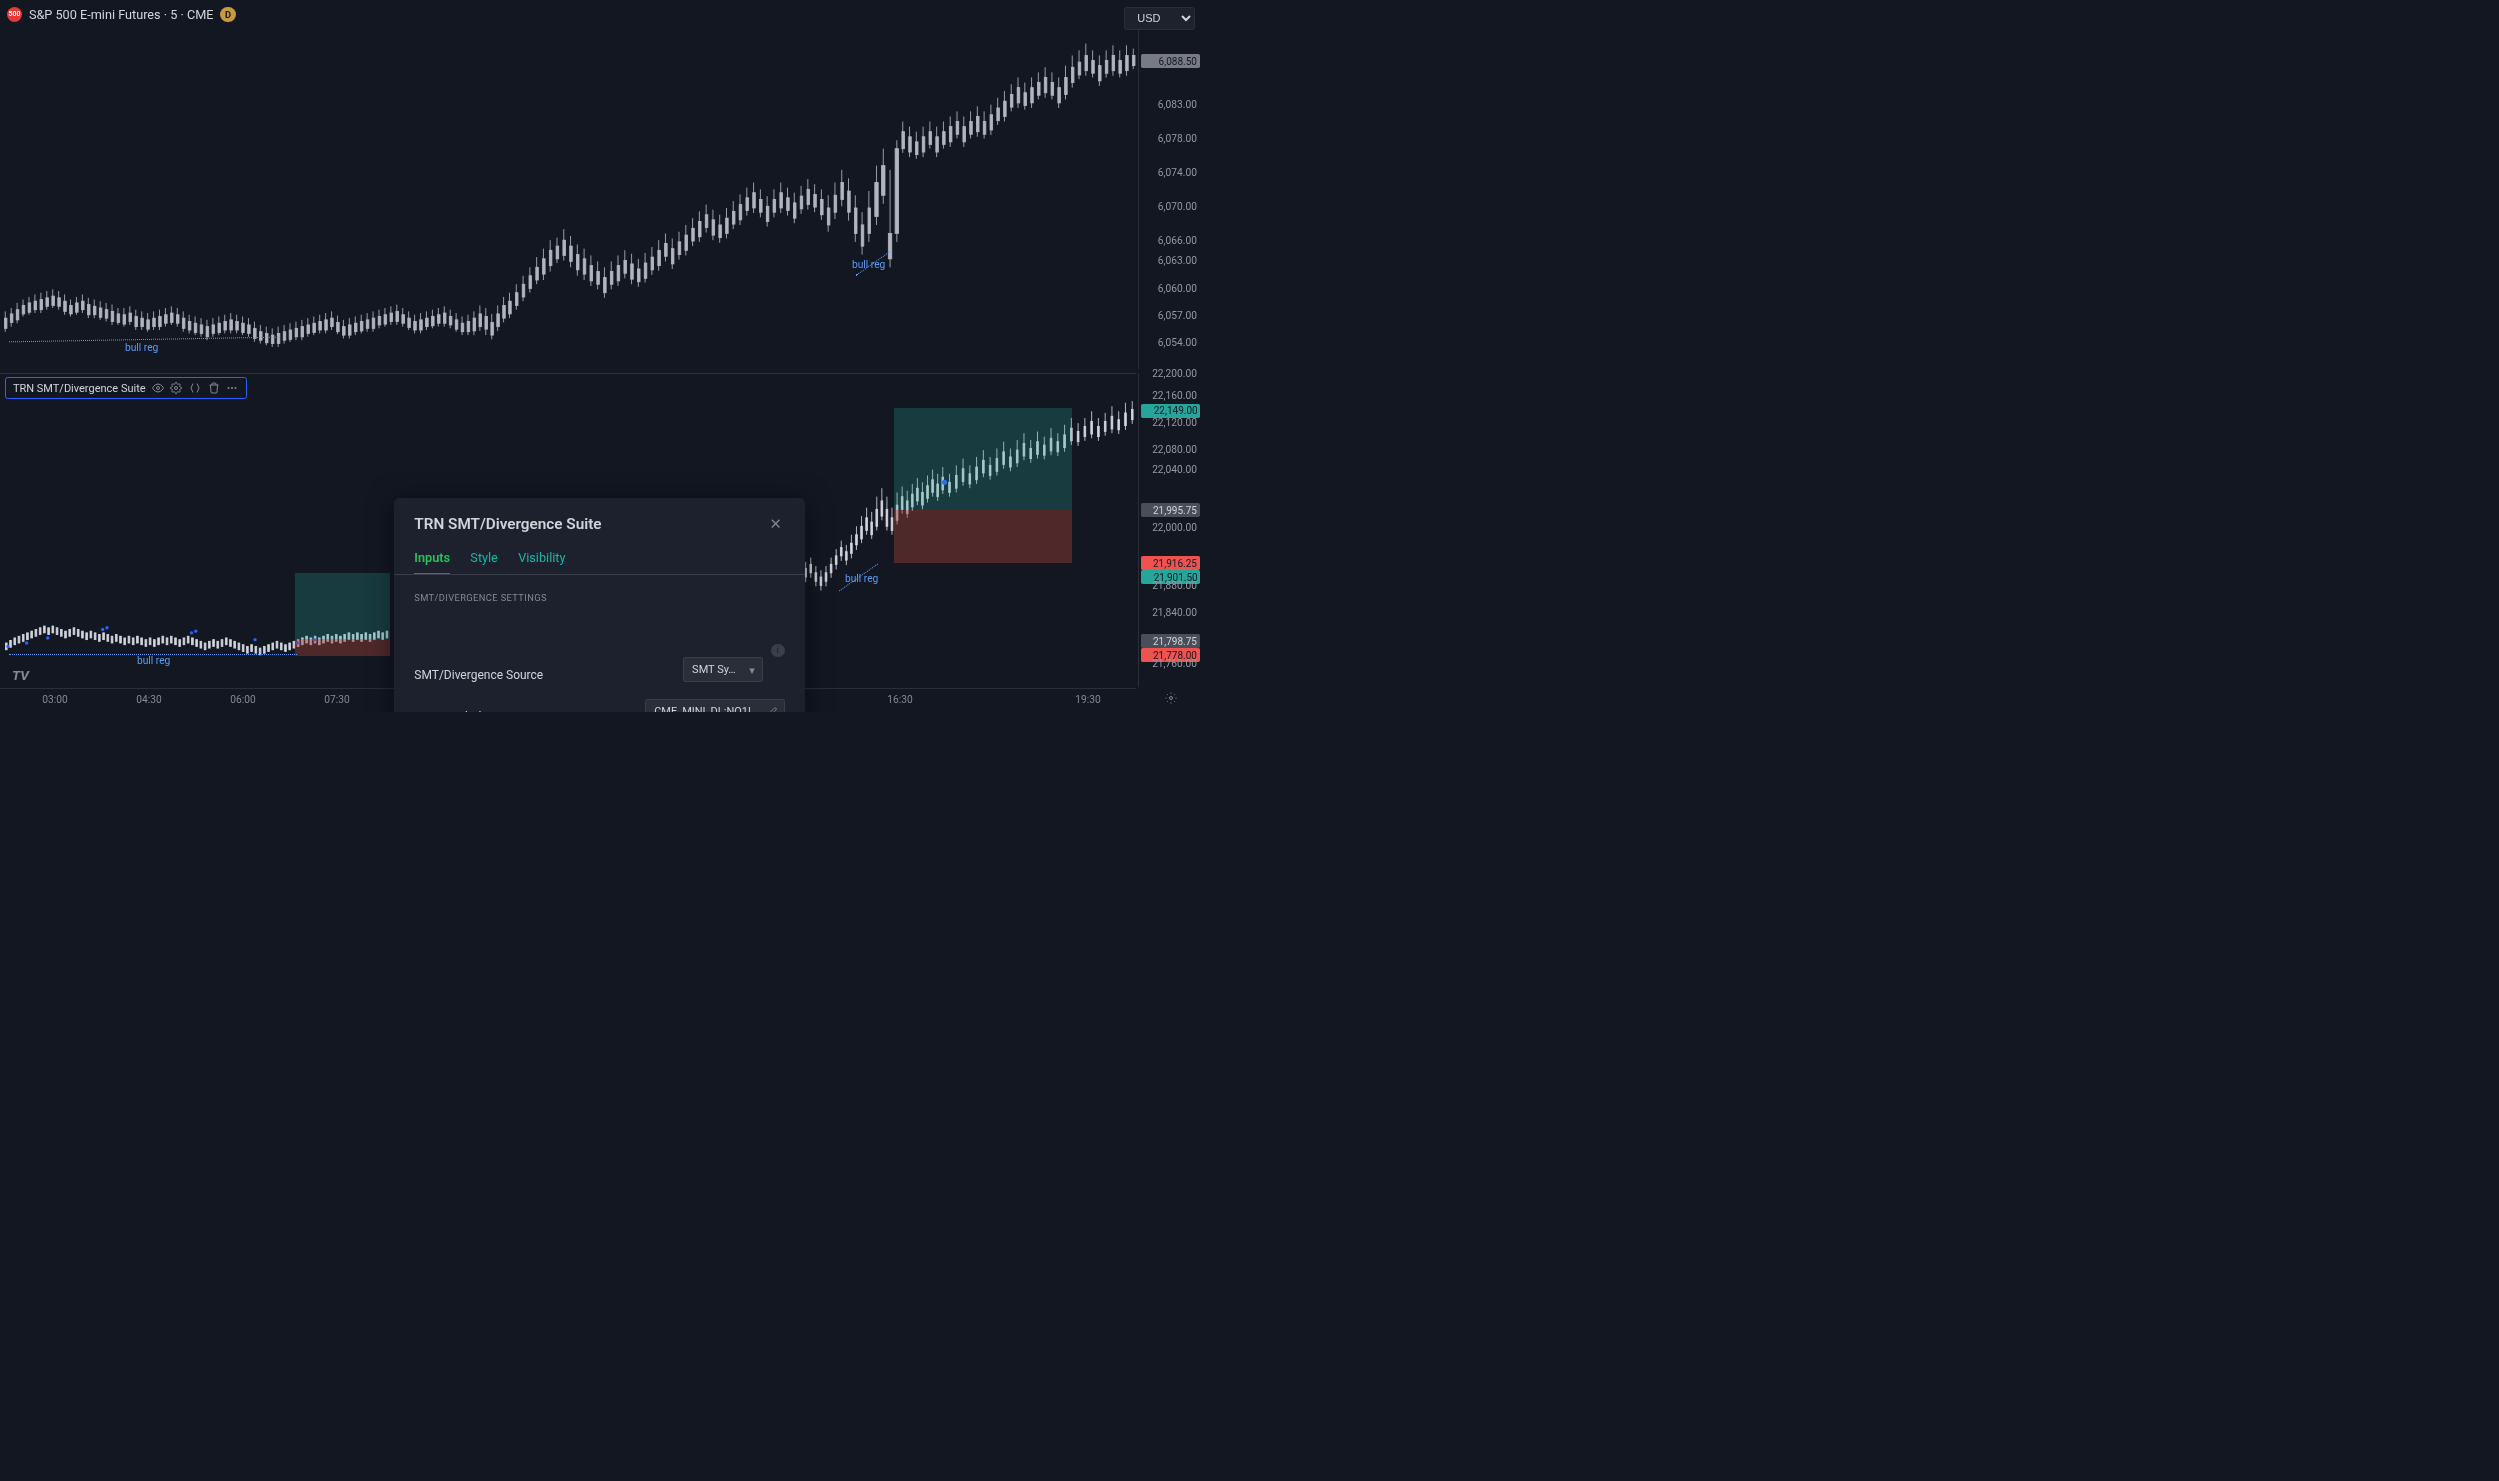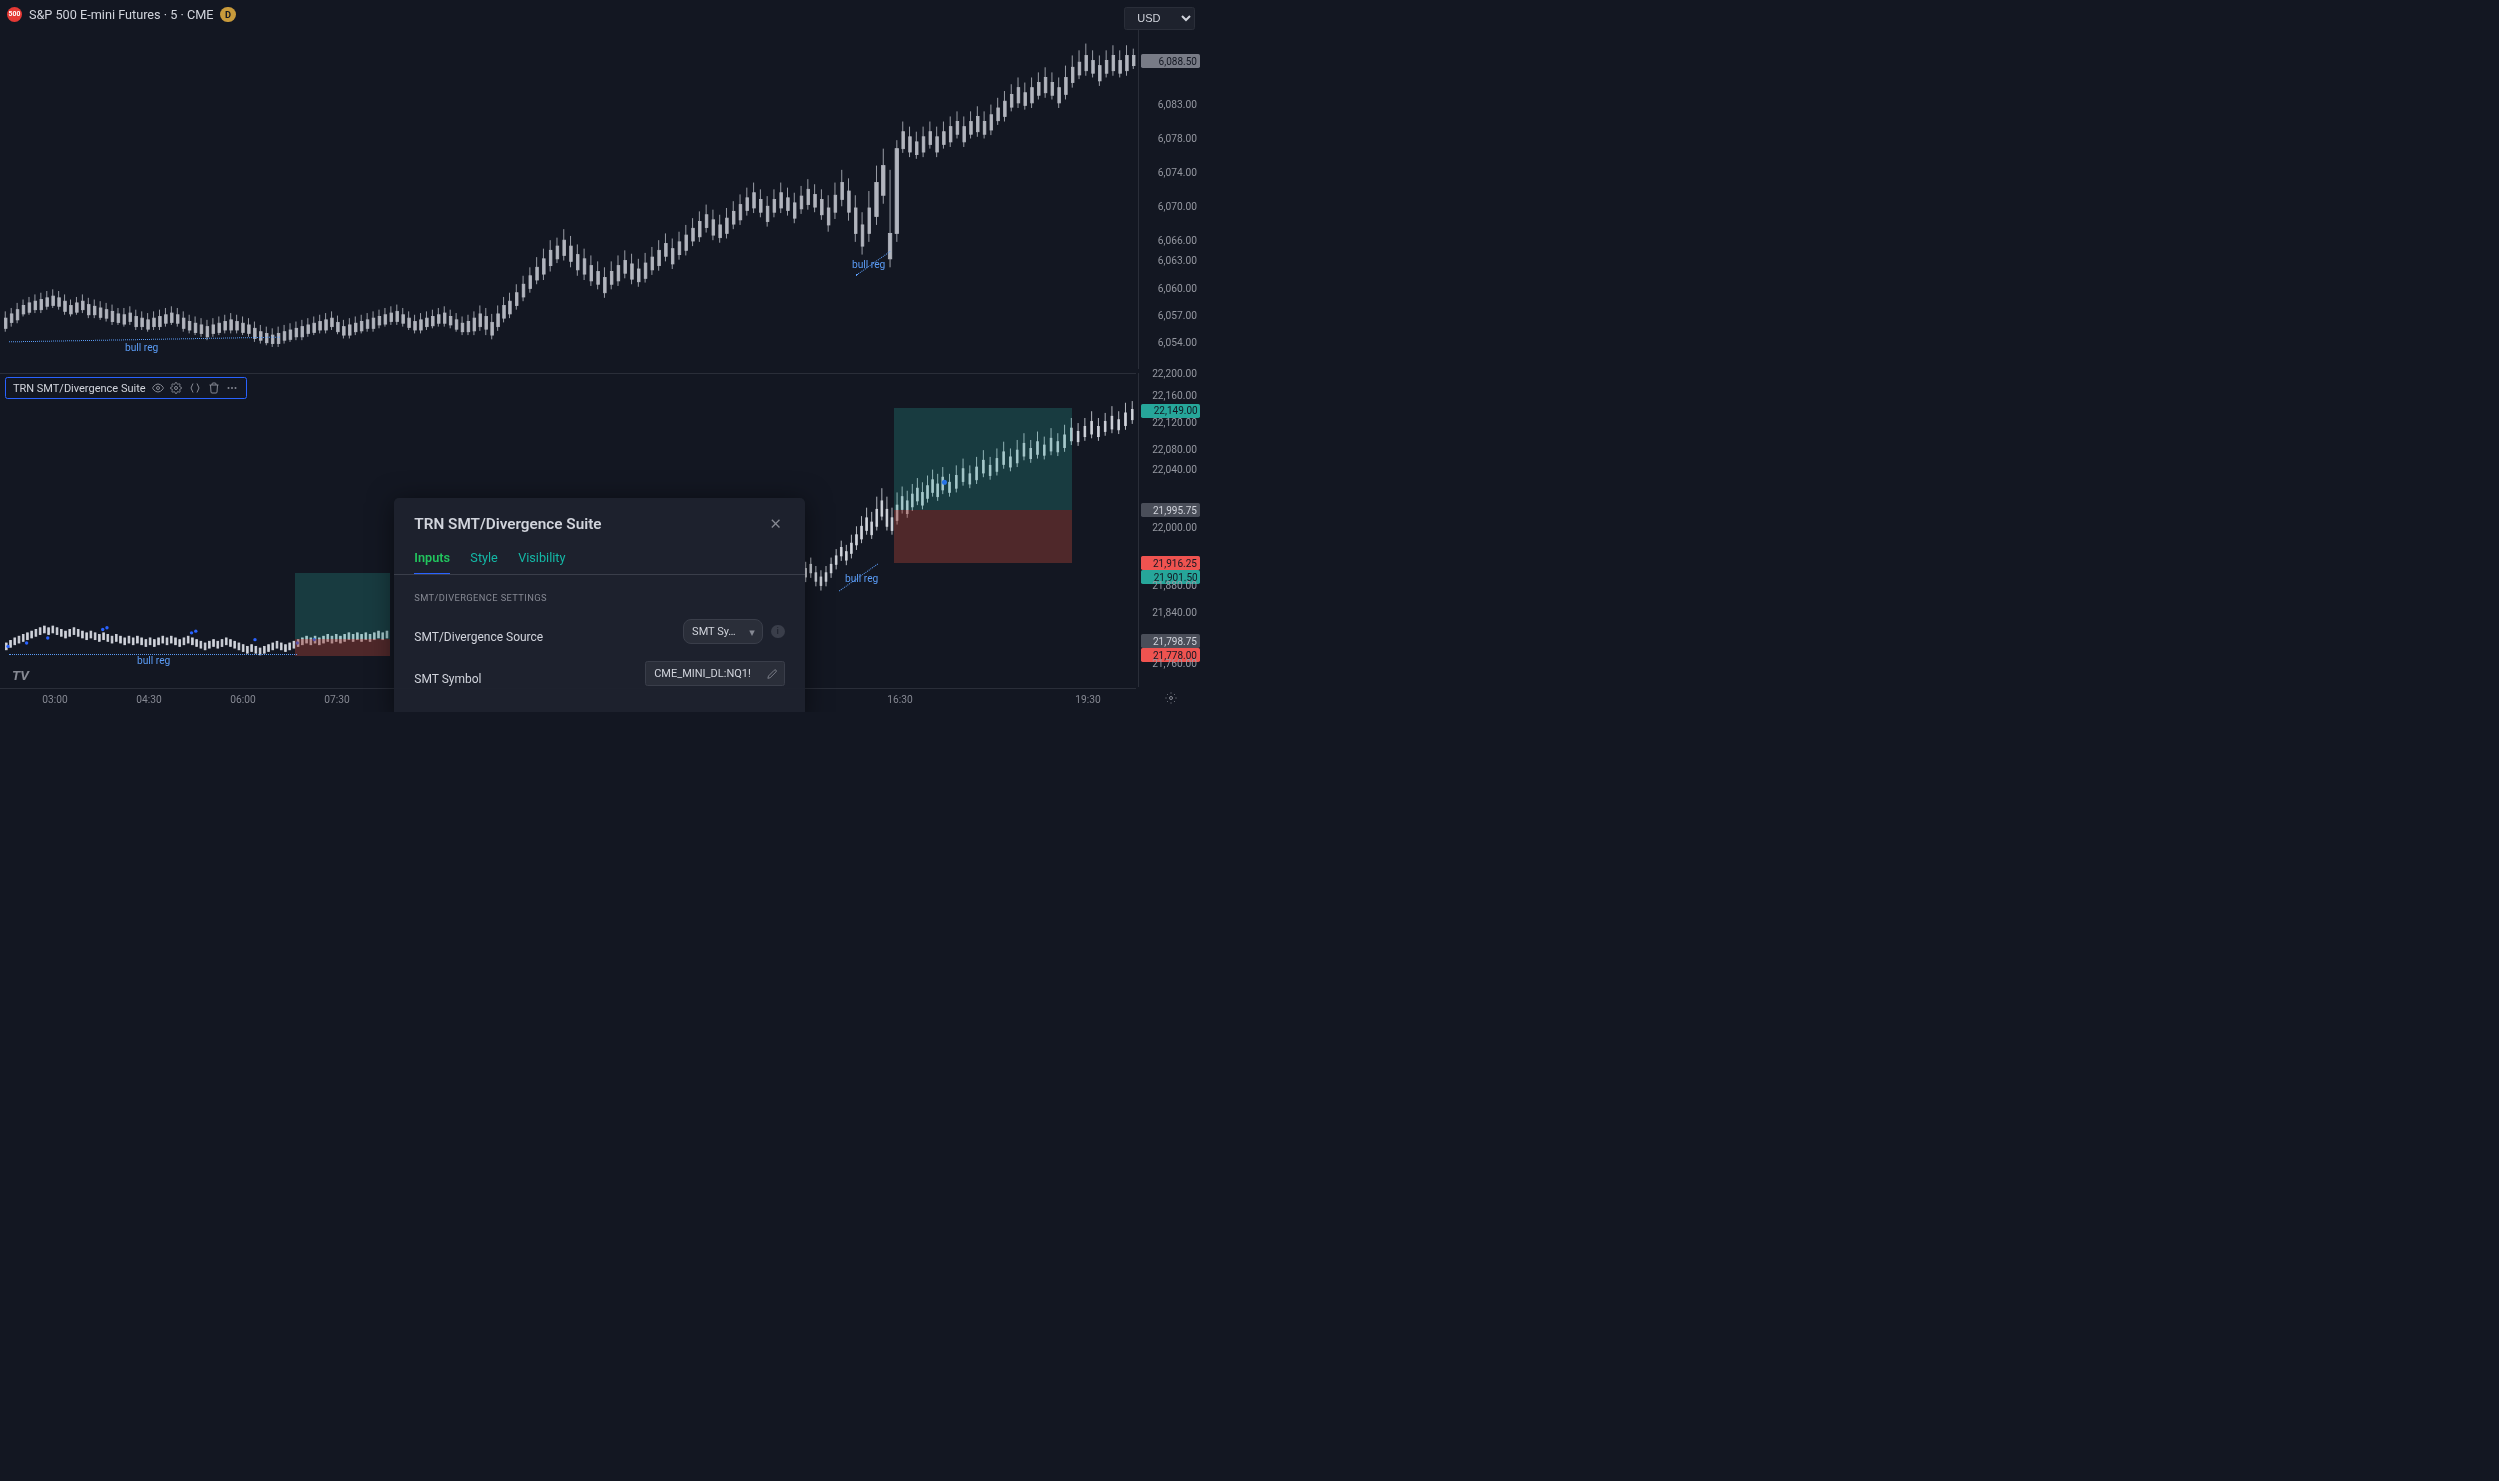--- a/index.html
+++ b/index.html
@@ -214,26 +214,27 @@
   color: #d1d4dc;
 }
 .form-control-group {
   display: flex;
   align-items: center;
   gap: 8.5px;
 }
 .dropdown {
   background: #2a2e39;
   border: 0.8px solid #3a3e4a;
-  border-radius: 8px;
+  border-radius: 2px;
   padding: 5.1px 22px 5.1px 8.5px;
   font-size: 11px;
   color: #d1d4dc;
   position: relative;
   min-width: 80px;
+  margin-top: 38px;
 }
 .dropdown::after {
   content: "▾";
   position: absolute;
   right: 6.8px;
   top: 6px;
   color: #868993;
 }
 .info-icon {
   width: 13.6px;

